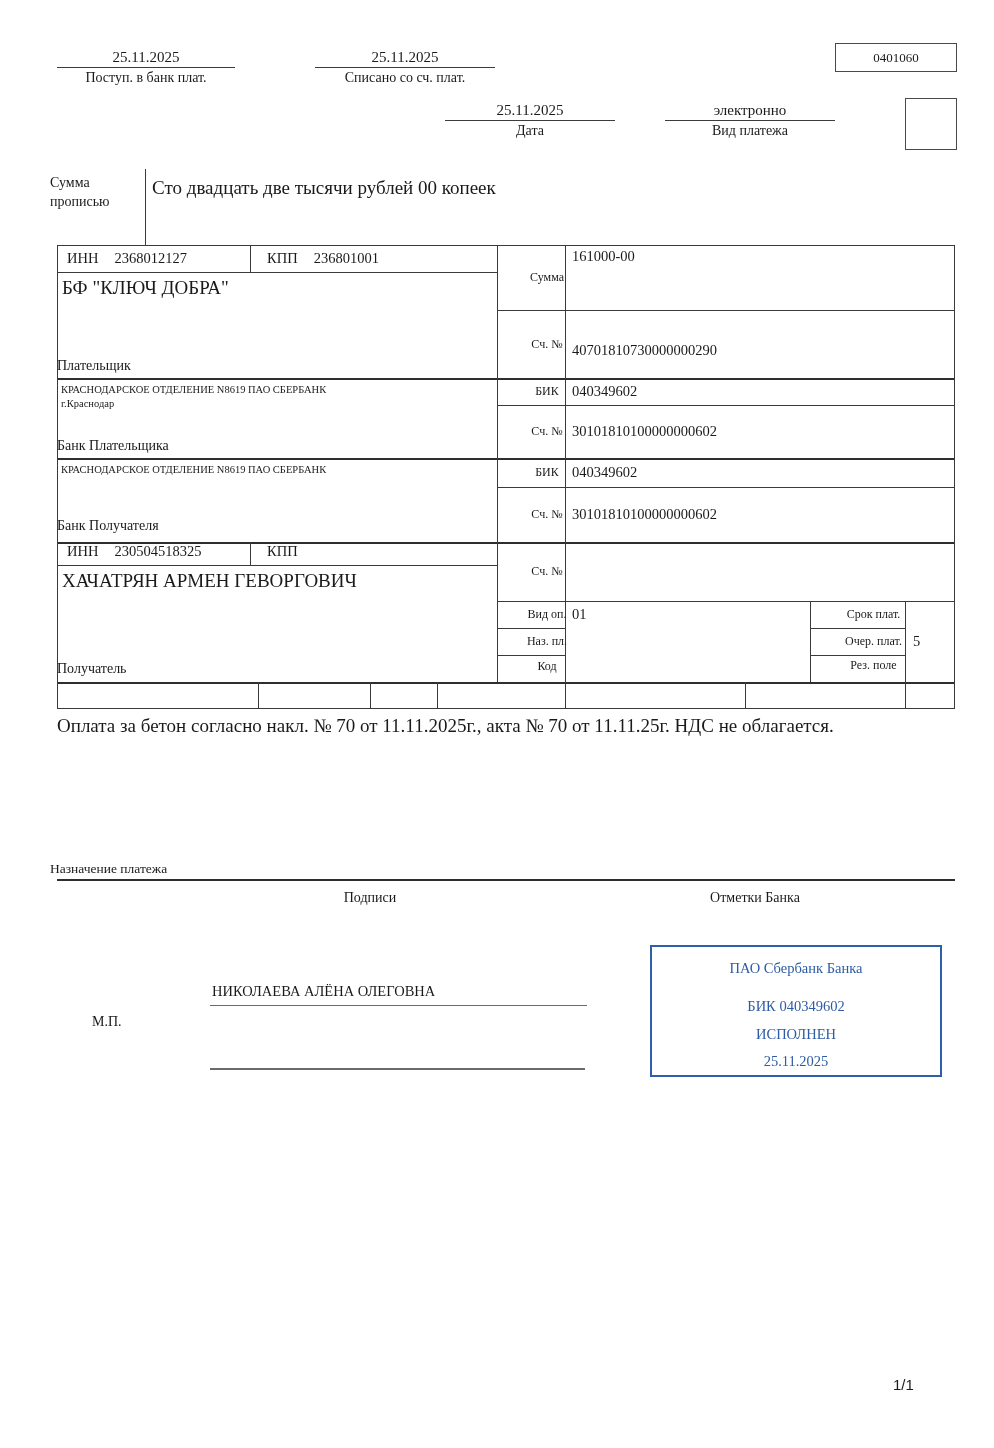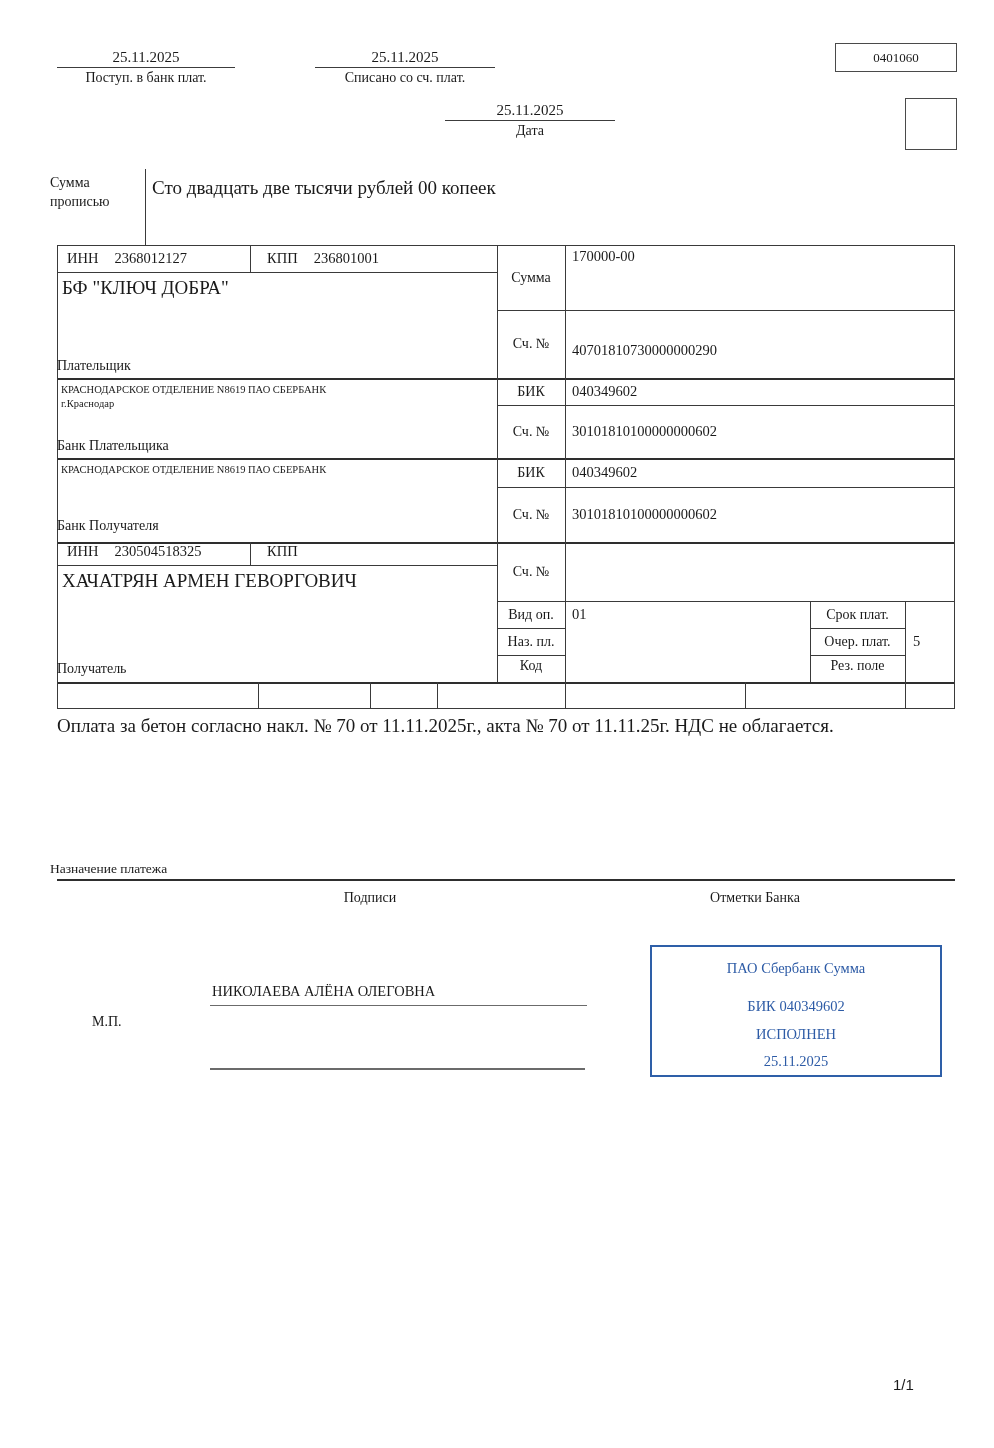--- a/index.html
+++ b/index.html
@@ -13,21 +13,21 @@
   .v  { position:absolute; width:1px;  background:#3a3a3a; }
   
   .grp { position:absolute; }
   .grp-val { text-align:center; font-size:15px; border-bottom:1.5px solid #3c3c3c; padding-bottom:1px; }
   .grp-lbl { text-align:center; font-size:14px; padding-top:2px; }
   .codebox { position:absolute; border:1.5px solid #4a4a4a; display:flex; align-items:center; justify-content:center; font-size:13px; }
   .sq { position:absolute; border:1.5px solid #4a4a4a; background:#fff; }
   .title { position:absolute; font-size:17.5px; font-weight:bold; letter-spacing:.2px; }
   
   .pair { position:absolute; display:flex; gap:16px; font-size:14.5px; }
-  .lc   { position:absolute; display:flex; align-items:center; justify-content:center; font-size:14px; }
+  .lc   { position:absolute; display:flex; align-items:center; justify-content:center; font-size:12px;padding-left:16px; }
   .vc   { position:absolute; display:flex; align-items:center; font-size:14.5px; }
   .lbl  { position:absolute; font-size:14px; }
   .small{ position:absolute; font-size:10.5px; line-height:1.35; }
   .name { position:absolute; font-size:19px; }
   
   .stamp { position:absolute; border:2px solid #2e5fa8; }
   .stamp div { position:absolute; left:0; right:0; text-align:center; color:#2d5ba6; font-size:14.5px; }
   .sigline { position:absolute; border-bottom:1.5px solid #6b6b6b; font-size:14.5px; padding:0 0 5px 2px; }
   .pageno { position:absolute; font-family:"Liberation Sans", sans-serif; font-size:15px; }
 </style>
@@ -43,20 +43,24 @@
   <div class="grp" style="left:315px;top:49px;width:180px">
     <div class="grp-val">25.11.2025</div>
     <div class="grp-lbl">Списано со сч. плат.</div>
   </div>
   <div class="codebox" style="left:835px;top:43px;width:120px;height:27px">0401060</div>
 
 
   <div class="grp" style="left:445px;top:102px;width:170px">
     <div class="grp-val">25.11.2025</div>
     <div class="grp-lbl">Дата</div>
+  </div>
+  <div class="grp" style="left:665px;top:102px;width:170px">
+    <div class="grp-val">электронно</div>
+    <div class="grp-lbl">Вид платежа</div>
   </div>
   <div class="sq" style="left:905px;top:98px;width:50px;height:50px"></div>
 
   <div class="lbl" style="left:50px;top:174px;width:88px;line-height:1.35">Сумма прописью</div>
   <i class="v" style="left:145px;top:169px;height:76px"></i>
   <div class="name" style="left:152px;top:177px">Сто двадцать две тысячи рублей 00 копеек</div>
 
   <i class="h" style="left:57px;top:245px;width:898px"></i>
   <i class="h" style="left:57px;top:272px;width:440px"></i>
   <i class="h" style="left:497px;top:310px;width:458px"></i>
@@ -128,42 +132,42 @@
   <div class="lc" style="left:497px;top:458px;width:68px;height:29px">БИК</div>
   <div class="lc" style="left:497px;top:487px;width:68px;height:55px">Сч. №</div>
   <div class="lc" style="left:497px;top:542px;width:68px;height:59px">Сч. №</div>
   <div class="lc" style="left:497px;top:601px;width:68px;height:27px">Вид оп.</div>
   <div class="lc" style="left:497px;top:628px;width:68px;height:27px">Наз. пл.</div>
   <div class="lc" style="left:497px;top:655px;width:68px;height:22px">Код</div>
   <div class="lc" style="left:810px;top:601px;width:95px;height:27px">Срок плат.</div>
   <div class="lc" style="left:810px;top:628px;width:95px;height:27px">Очер. плат.</div>
   <div class="lc" style="left:810px;top:655px;width:95px;height:21px">Рез. поле</div>
 
-  <div class="vc" style="left:572px;top:248px">170000-00</div>
+  <div class="vc" style="left:572px;top:248px">161000-00</div>
   <div class="vc" style="left:572px;top:310px;height:80px">40701810730000000290</div>
   <div class="vc" style="left:572px;top:378px;height:27px">040349602</div>
   <div class="vc" style="left:572px;top:405px;height:53px">30101810100000000602</div>
   <div class="vc" style="left:572px;top:458px;height:29px">040349602</div>
   <div class="vc" style="left:572px;top:487px;height:55px">30101810100000000602</div>
   <div class="vc" style="left:572px;top:601px;height:27px">01</div>
   <div class="vc" style="left:913px;top:628px;height:27px">5</div>
 
   <div class="name" style="left:57px;top:715px;width:880px">Оплата за бетон согласно накл. № 70 от 11.11.2025г., акта № 70 от 11.11.25г. НДС не облагается.</div>
   <div class="lbl" style="left:50px;top:861px;font-size:13.5px">Назначение платежа</div>
   <i class="h2" style="left:57px;top:879px;width:898px"></i>
 
   <div class="lbl" style="left:270px;top:890px;width:200px;text-align:center">Подписи</div>
   <div class="lbl" style="left:655px;top:890px;width:200px;text-align:center">Отметки Банка</div>
 
   <div class="sigline" style="left:210px;top:983px;width:375px">НИКОЛАЕВА АЛЁНА ОЛЕГОВНА</div>
   <div class="lbl" style="left:92px;top:1014px">М.П.</div>
   <i style="position:absolute;left:210px;top:1068px;width:375px;height:1.5px;background:#6b6b6b"></i>
 
   <div class="stamp" style="left:650px;top:945px;width:288px;height:128px">
-    <div style="top:13px">ПАО Сбербанк Сумма</div>
+    <div style="top:13px">ПАО Сбербанк Банка</div>
     <div style="top:51px">БИК 040349602</div>
     <div style="top:79px">ИСПОЛНЕН</div>
     <div style="top:106px">25.11.2025</div>
   </div>
 
   <div class="pageno" style="left:893px;top:1376px">1/1</div>
 
 </div>
 
 </body></html>

